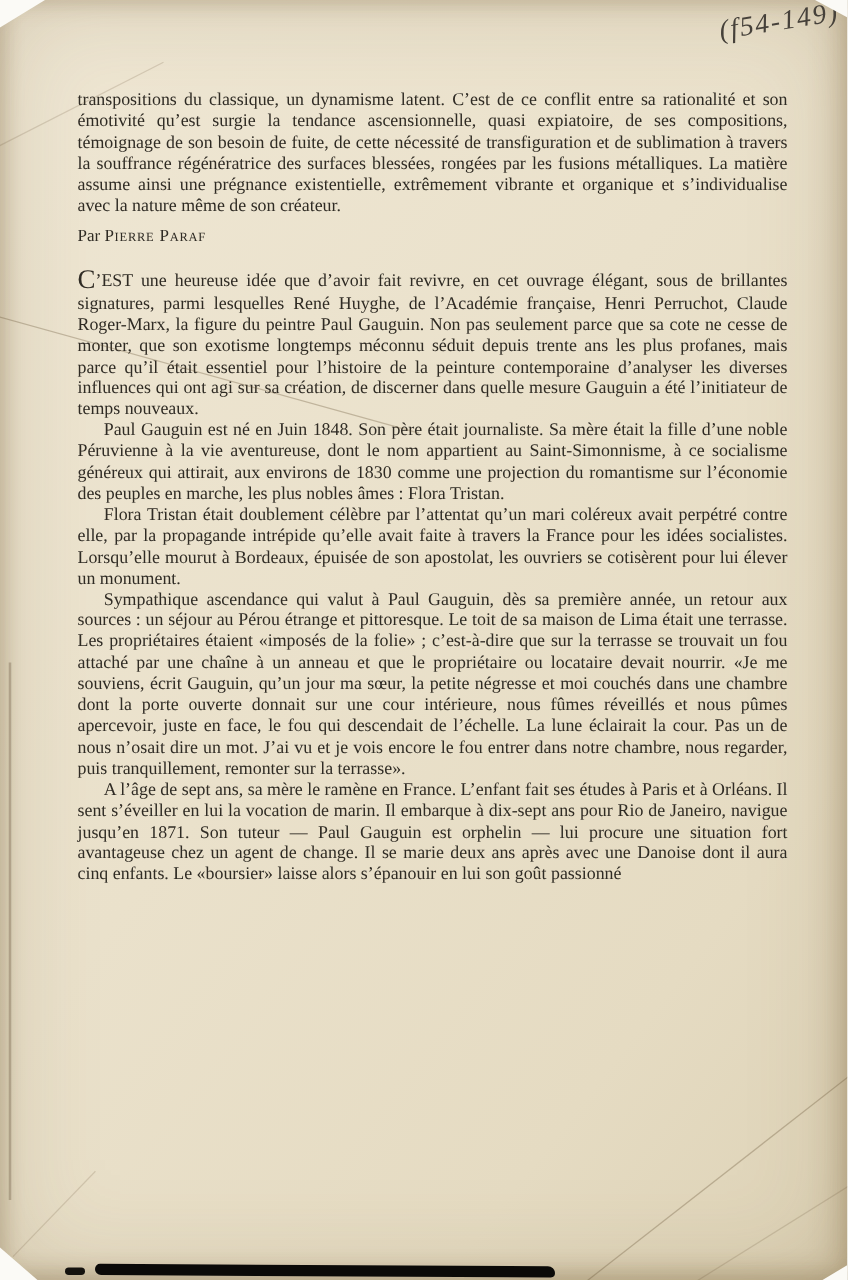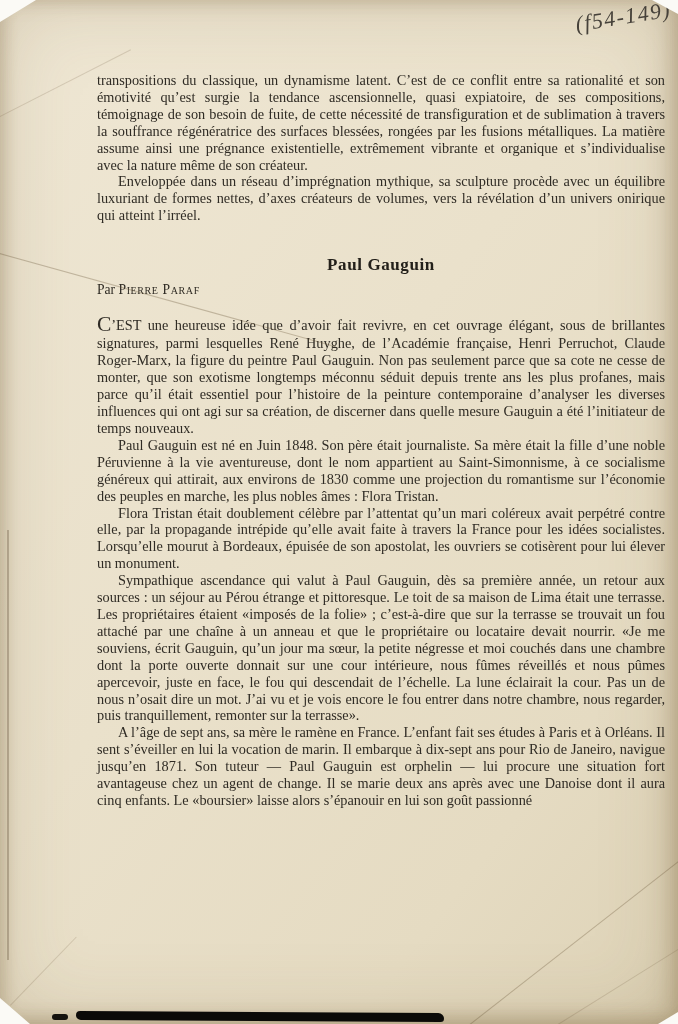--- a/index.html
+++ b/index.html
@@ -27,21 +27,20 @@
 
   .textblock {
     position: absolute;
     left: 62px;
     top: 72px;
     width: 568px;
     color: #2f2b24;
     font-size: 14.3px;
     line-height: 16.9px;
     text-align: justify;
-    margin-left: 35px;
   }
 
   .para { margin: 0; }
   .indent { text-indent: 21px; }
 
   .article-title {
     font-size: 17px;
     font-weight: bold;
     letter-spacing: 0.6px;
     text-align: center;
@@ -149,23 +148,21 @@
 <body>
 
 <div class="stage">
   <div class="paper">
 
     <div class="handwriting">(f54-149)</div>
 
     <div class="textblock">
 
       <p class="para">transpositions du classique, un dynamisme latent. C’est de ce conflit entre sa rationalité et son émotivité qu’est surgie la tendance ascensionnelle, quasi expiatoire, de ses compositions, témoignage de son besoin de fuite, de cette nécessité de transfiguration et de sublimation à travers la souffrance régénératrice des surfaces blessées, rongées par les fusions métalliques. La matière assume ainsi une prégnance existentielle, extrêmement vibrante et organique et s’individualise avec la nature même de son créateur.</p>
-      <p class="para indent">Enveloppée dans un réseau d’imprégnation mythique, sa sculpture procède avec un équilibre luxuriant de formes nettes, d’axes créateurs de volumes, vers la révélation d’un univers onirique qui atteint l’irréel.</p>
 
-      <h1 class="article-title">Paul Gauguin</h1>
 
       <div class="byline"><span>Par </span><span class="sc">Pierre Paraf</span></div>
 
       <p class="para body-first"><span class="lead-initial">C</span><span>’EST</span><span> une heureuse idée que d’avoir fait revivre, en cet ouvrage élégant, sous de brillantes signatures, parmi lesquelles René Huyghe, de l’Académie française, Henri Perruchot, Claude Roger-Marx, la figure du peintre Paul Gauguin. Non pas seulement parce que sa cote ne cesse de monter, que son exotisme longtemps méconnu séduit depuis trente ans les plus profanes, mais parce qu’il était essentiel pour l’histoire de la peinture contemporaine d’analyser les diverses influences qui ont agi sur sa création, de discerner dans quelle mesure Gauguin a été l’initiateur de temps nouveaux.</span></p>
 
       <p class="para indent">Paul Gauguin est né en Juin 1848. Son père était journaliste. Sa mère était la fille d’une noble Péruvienne à la vie aventureuse, dont le nom appartient au Saint-Simonnisme, à ce socialisme généreux qui attirait, aux environs de 1830 comme une projection du romantisme sur l’économie des peuples en marche, les plus nobles âmes : Flora Tristan.</p>
       <p class="para indent">Flora Tristan était doublement célèbre par l’attentat qu’un mari coléreux avait perpétré contre elle, par la propagande intrépide qu’elle avait faite à travers la France pour les idées socialistes. Lorsqu’elle mourut à Bordeaux, épuisée de son apostolat, les ouvriers se cotisèrent pour lui élever un monument.</p>
       <p class="para indent">Sympathique ascendance qui valut à Paul Gauguin, dès sa première année, un retour aux sources : un séjour au Pérou étrange et pittoresque. Le toit de sa maison de Lima était une terrasse. Les propriétaires étaient «imposés de la folie» ; c’est-à-dire que sur la terrasse se trouvait un fou attaché par une chaîne à un anneau et que le propriétaire ou locataire devait nourrir. «Je me souviens, écrit Gauguin, qu’un jour ma sœur, la petite négresse et moi couchés dans une chambre dont la porte ouverte donnait sur une cour intérieure, nous fûmes réveillés et nous pûmes apercevoir, juste en face, le fou qui descendait de l’échelle. La lune éclairait la cour. Pas un de nous n’osait dire un mot. J’ai vu et je vois encore le fou entrer dans notre chambre, nous regarder, puis tranquillement, remonter sur la terrasse».</p>
       <p class="para indent">A l’âge de sept ans, sa mère le ramène en France. L’enfant fait ses études à Paris et à Orléans. Il sent s’éveiller en lui la vocation de marin. Il embarque à dix-sept ans pour Rio de Janeiro, navigue jusqu’en 1871. Son tuteur — Paul Gauguin est orphelin — lui procure une situation fort avantageuse chez un agent de change. Il se marie deux ans après avec une Danoise dont il aura cinq enfants. Le «boursier» laisse alors s’épanouir en lui son goût passionné</p>
 

